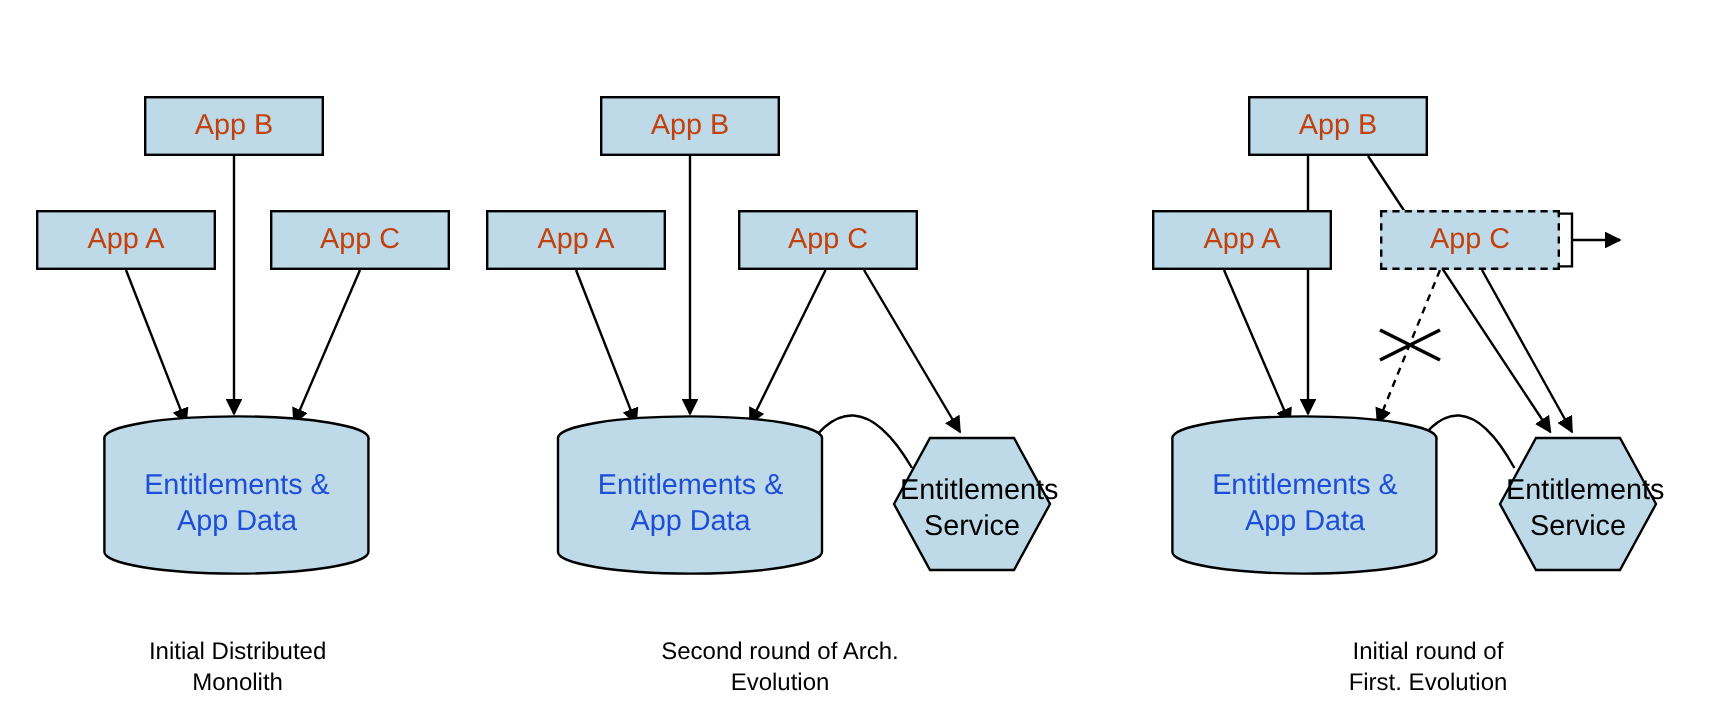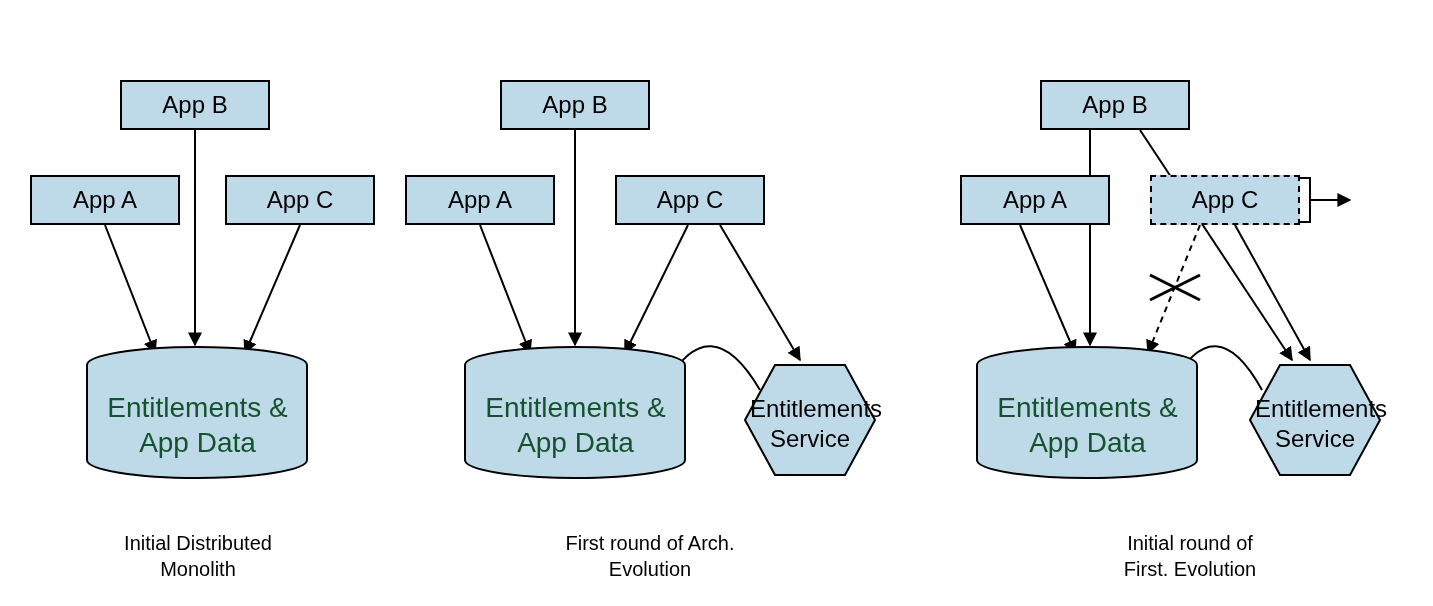--- a/index.html
+++ b/index.html
@@ -1,20 +1,20 @@
 <!DOCTYPE html>
 <html><head>
 <meta charset="utf-8">
 <style>
   body { margin:0; padding:0; background:#fff; font-family:"Segoe UI", Arial, sans-serif; }
   .canvas { position:relative; width:1433px; height:606px; }
-  .box { position:absolute; border:2px solid #000; background:#bed9e8; display:flex; align-items:center; justify-content:center; font-size:24px; color:#000000; box-sizing:border-box; }
+  .box { position:absolute; border:2px solid #000; background:#bed9e8; display:flex; align-items:center; justify-content:center; font-size:24px; color:#c2410c; box-sizing:border-box; }
   .dotted { border-style:dashed; }
   .svg-layer { position:absolute; top:0; left:0; width:1433px; height:606px; }
-  .cyl-label { position:absolute; text-align:center; font-size:28px; color:#14532d; line-height:1.25; }
+  .cyl-label { position:absolute; text-align:center; font-size:24px; color:#1d4ed8; line-height:1.25; }
   .hex-label { position:absolute; text-align:center; font-size:24px; color:#000; line-height:1.25; }
   .caption { position:absolute; text-align:center; font-size:20px; color:#000; line-height:1.3; }
 </style>
 </head>
 <body>
 
 <div class="canvas">
 
   <svg class="svg-layer" viewBox="0 0 1433 606">
     <defs>
@@ -101,21 +101,21 @@
   <div class="hex-label" style="left:1255px; top:394px; width:120px;">
     <span>Entitlements</span><br>
     <span>Service</span>
   </div>
 
   <div class="caption" style="left:68px; top:530px; width:260px;">
     <span>Initial Distributed</span><br>
     <span>Monolith</span>
   </div>
   <div class="caption" style="left:520px; top:530px; width:260px;">
-    <span>First round of Arch.</span><br>
+    <span>Second round of Arch.</span><br>
     <span>Evolution</span>
   </div>
   <div class="caption" style="left:1060px; top:530px; width:260px;">
     <span>Initial round of</span><br>
     <span>First. Evolution</span>
   </div>
 
 </div>
 
 </body></html>

